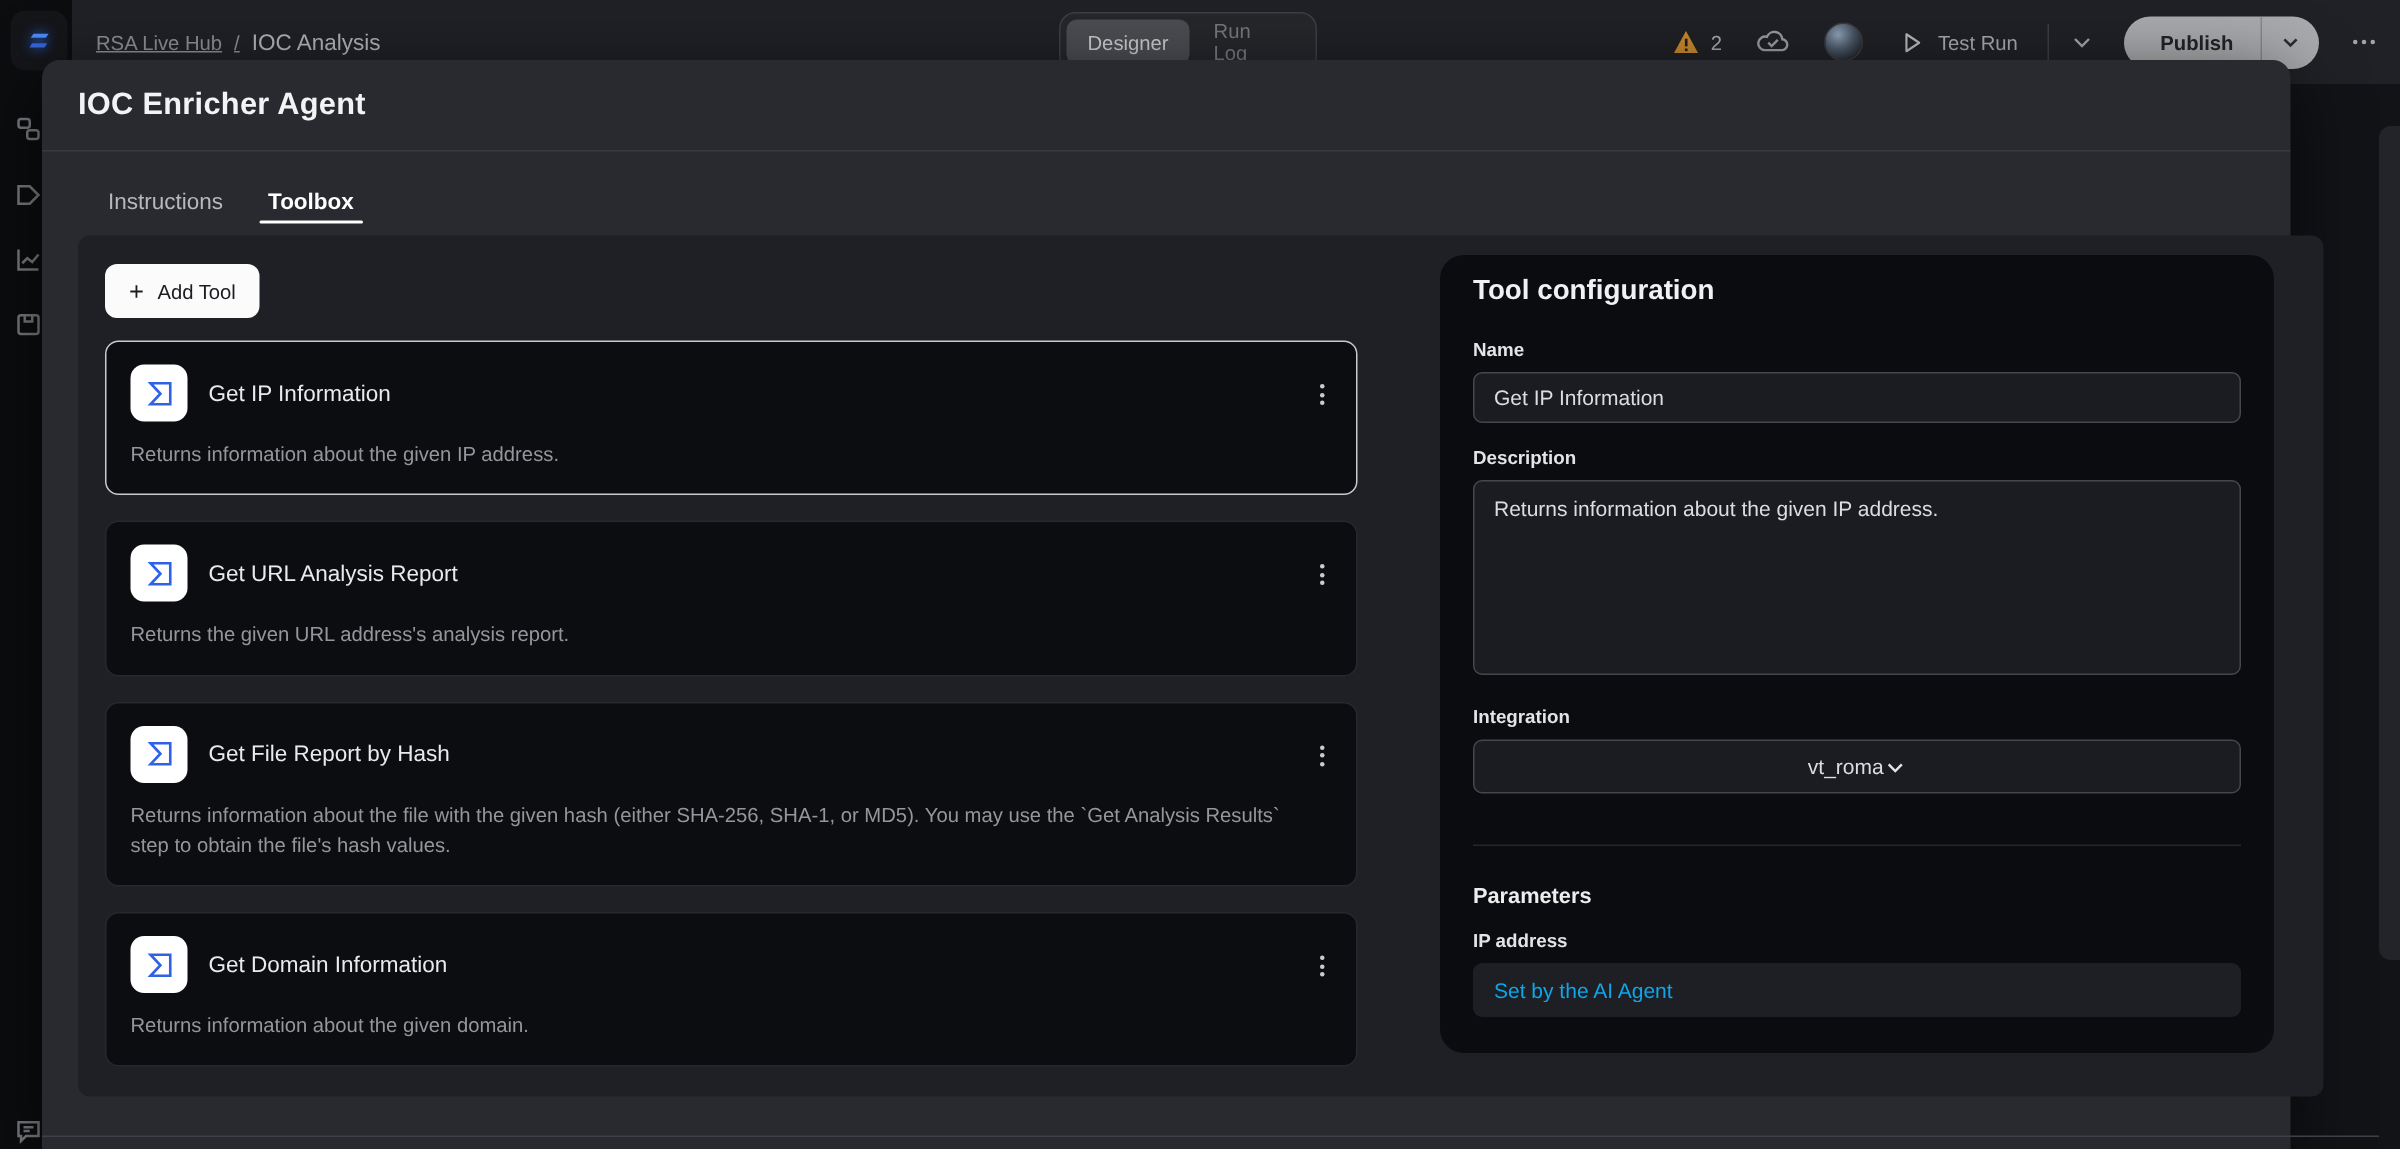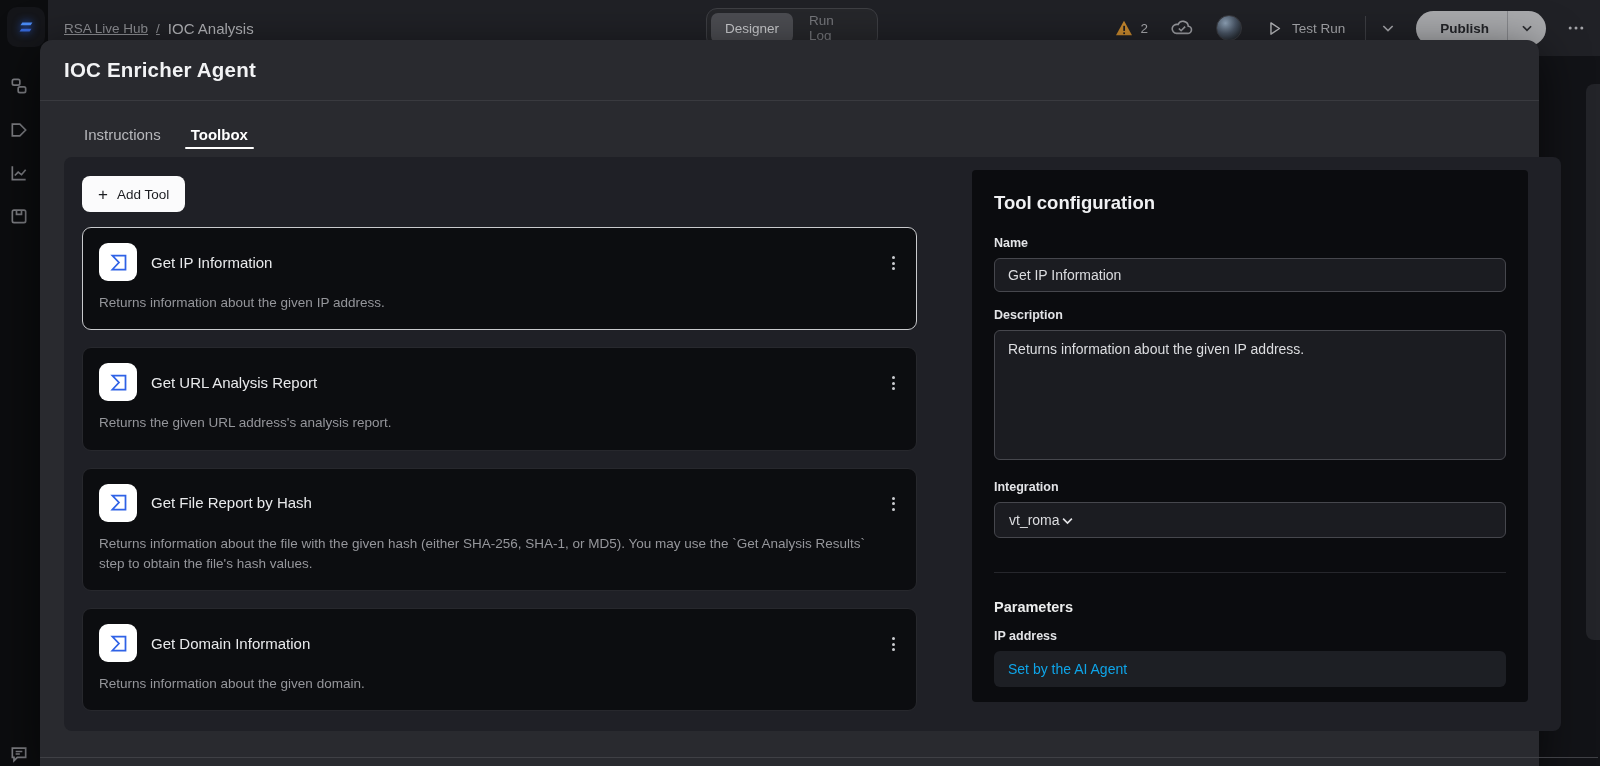--- a/index.html
+++ b/index.html
@@ -29,21 +29,21 @@
   #avatar { width:26px; height:26px; border-radius:50%;
     background:radial-gradient(circle at 35% 30%, #8fa3b8, #4a5666 45%, #23282e 80%);
     border:1px solid #3a3b40; }
   #publish-split { display:flex; align-items:center; height:35px; border-radius:18px; background:#a9aaad; overflow:hidden; }
   #publish-main { padding:0 18px 0 24px; font-size:13.5px; font-weight:700; color:#222327; }
   #publish-divider { width:1px; height:35px; background:#87888c; }
   #publish-caret { width:38px; height:35px; display:flex; align-items:center; justify-content:center; color:#2c2d31; }
   #rightstrip { position:absolute; right:0; top:84px; width:14px; height:556px; background:#232429; border-radius:8px 0 0 8px; }
 
   
-  #modal { position:absolute; left:40px; top:40px; width:1499px; height:726px; background:#292a2f;
+  #modal { position:absolute; left:28px; top:40px; width:1499px; height:726px; background:#292a2f;
     border-radius:12px 12px 0 0; box-shadow:0 12px 48px rgba(0,0,0,.65); }
   #modal-header { height:61px; display:flex; align-items:center; padding-left:24px; border-bottom:1px solid #393a3f; }
   #modal-title { font-size:20.5px; font-weight:600; color:#f2f3f5; letter-spacing:.2px; }
   #tabs { height:56px; display:flex; align-items:flex-end; padding-left:44px; gap:30px; }
   .tab { padding-bottom:14px; font-size:15px; position:relative; }
   .tab.inactive { color:#b7b8bc; }
   .tab.active { color:#ffffff; font-weight:600; }
   .tab.active::after { content:""; position:absolute; left:-6px; right:-6px; bottom:8px; height:2px; background:#ffffff; border-radius:1px; }
 
   #content { position:absolute; left:24px; top:117px; width:1497px; height:574px; background:#1f2026; border-radius:8px; }
@@ -59,29 +59,29 @@
   .tool-head { display:flex; align-items:center; gap:14px; margin-bottom:12px; }
   .tool-ico { width:38px; height:38px; background:#ffffff; border-radius:9px; display:flex; align-items:center; justify-content:center; flex:none; }
   .tool-name { font-size:15px; color:#e9eaec; font-weight:500; }
   .tool-desc { font-size:13.5px; color:#95969b; line-height:1.5; padding-right:30px; }
   .kebab { position:absolute; right:14px; top:26px; width:18px; height:18px; display:flex; flex-direction:column;
     align-items:center; justify-content:center; gap:2.5px; cursor:pointer; }
   .kebab i { width:3px; height:3px; border-radius:50%; background:#cbccd0; }
 
   
   #config { position:absolute; left:908px; top:13px; width:556px; height:532px; background:#0b0c0f;
-    border-radius:4px; padding:18px 22px; overflow:hidden; }
+    border-radius:16px; padding:8px 22px; overflow:hidden; }
   #config-title { font-size:18.5px; font-weight:600; color:#f0f1f3; margin:4px 0 22px; }
   .fld-label { font-size:12.5px; font-weight:600; color:#e3e4e7; margin-bottom:8px; }
   .txt-input { width:100%; height:34px; background:#1b1c21; border:1px solid #46474d; border-radius:6px;
     color:#dcdde0; font-size:14px; padding:0 13px; font-family:inherit; margin-bottom:16px; }
   .txt-area { width:100%; height:130px; background:#1b1c21; border:1px solid #46474d; border-radius:6px;
     color:#dcdde0; font-size:14px; padding:9px 13px; font-family:inherit; resize:none; margin-bottom:16px; line-height:1.4; }
   .select { width:100%; height:36px; background:#1b1c21; border:1px solid #46474d; border-radius:6px;
-    display:flex; align-items:center; justify-content:flex-start; padding:0 14px; color:#dcdde0; font-size:14px; cursor:pointer; }
+    display:flex; align-items:center; justify-content:center; padding:0 14px; color:#dcdde0; font-size:14px; cursor:pointer; }
   #config-divider { height:1px; background:#26272c; margin:34px 0 0; }
   #params-title { font-size:14.5px; font-weight:700; color:#eceded; margin:26px 0 14px; }
   .param-input { width:100%; height:36px; background:#1d1f24; border:none; border-radius:6px;
     color:#0ea5e9; font-size:14px; padding:0 14px; font-family:inherit; }
 
   #modal-footer-line { position:absolute; left:0; top:717px; width:1558px; height:1px; background:#3f4045; }
   svg { display:block; }
 </style>
 </head>
 <body>

